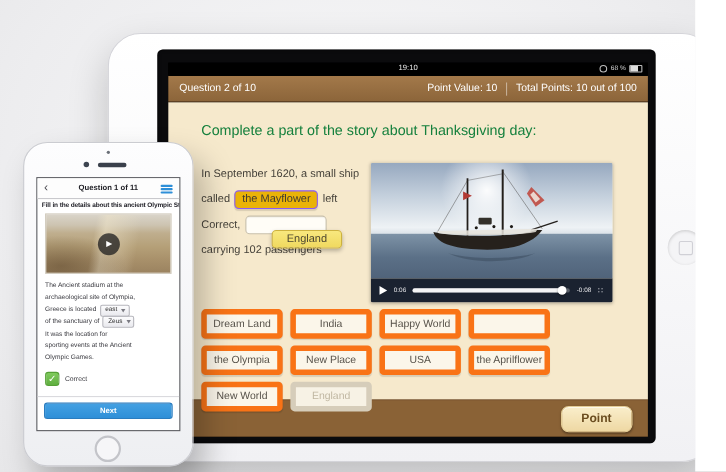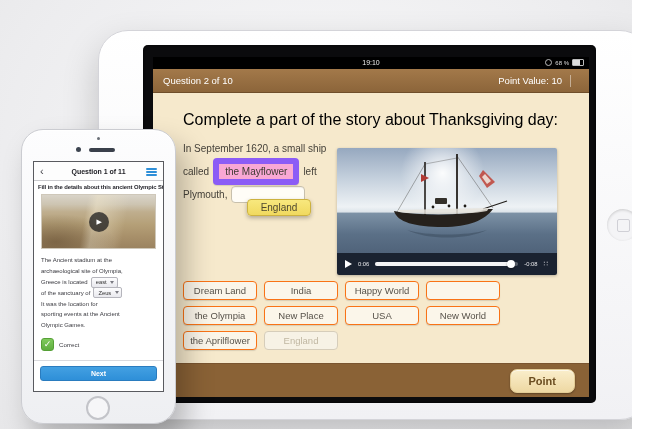--- a/index.html
+++ b/index.html
@@ -27,24 +27,24 @@
   .app-header{height:23px;flex:0 0 23px;background:linear-gradient(180deg,#a3794a,#8c653a);
     color:#fff;display:flex;align-items:center;justify-content:space-between;padding:0 10px;
     font-size:9.5px;border-bottom:1px solid #6f4e2a;}
   .hdr-right{display:flex;align-items:flex-start;}
   .hdr-divider{width:1px;height:12px;background:rgba(255,255,255,.45);margin:0 8px;}
   .app-content{flex:1 1 auto;background:var(--content-cream,#f6e9cc);position:relative;}
   .app-footer{height:33px;flex:0 0 33px;background:var(--footer-brown,#8a6236);
     display:flex;align-items:center;justify-content:flex-end;padding-right:14px;
     border-top:1px solid #7a5530;}
 
-  .q-title{position:absolute;left:30px;top:18px;font-size:16px;color:#000000;}
-  .story{position:absolute;left:30px;top:44px;width:158px;font-size:10px;color:#46423a;}
+  .q-title{position:absolute;left:30px;top:18px;font-size:13px;color:#15803d;}
+  .story{position:absolute;left:30px;top:54px;width:158px;font-size:10px;color:#46423a;}
   .srow{height:23px;display:flex;align-items:center;gap:4px;white-space:nowrap;}
-  .fillbox{display:inline-block;background:#f9a8d4;border:6px solid #8b5cf6;border-radius:4px;
+  .fillbox{display:inline-block;background:#eab308;border:1px solid #8b5cf6;border-radius:4px;
     padding:2px 6px;font-size:10px;color:#3e3a32;box-shadow:0 1px 1px rgba(0,0,0,.12);}
   .blankbox{display:inline-block;width:72px;height:15px;background:#fffdf7;
     border:1px solid #c8c0ac;border-radius:4px;box-shadow:inset 0 1px 1px rgba(0,0,0,.06);}
   .drag-tile{position:absolute;left:64px;top:62px;width:62px;height:15px;line-height:15px;
     text-align:center;font-size:10px;color:#4e4830;
     background:linear-gradient(180deg,var(--drag-yellow,#f8e87e),#f0d95f);
     border:1px solid #cdb23f;border-radius:4px;box-shadow:0 2px 4px rgba(0,0,0,.28);}
 
   .video{position:absolute;left:184px;top:55px;width:220px;height:127px;border-radius:2px;
     overflow:hidden;box-shadow:0 1px 3px rgba(0,0,0,.25);}
@@ -60,21 +60,21 @@
   .vc-time{font-size:5.8px;color:#e9e9ec;}
   .vc-track{flex:1;height:4px;background:rgba(255,255,255,.28);border-radius:2px;position:relative;}
   .vc-fill{position:absolute;left:0;top:0;bottom:0;width:94%;background:#f4f4f5;border-radius:2px;}
   .vc-knob{position:absolute;left:92%;top:-2px;width:8px;height:8px;border-radius:50%;
     background:#fff;box-shadow:0 1px 2px rgba(0,0,0,.4);}
   .vc-opts{font-size:7px;color:#e9e9ec;letter-spacing:1px;}
 
   .options{position:absolute;left:30px;top:188px;display:grid;
     grid-template-columns:repeat(4,74px);gap:6px 7px;}
   .tile{height:17px;line-height:17px;text-align:center;font-size:9.5px;color:#57524a;
-    background:var(--tile-bg,#fbf6ea);border:1px solid #f97316;border-radius:4px;
+    background:var(--tile-bg,#fbf6ea);border:5px solid #f97316;border-radius:4px;
     box-shadow:0 1px 1px rgba(0,0,0,.12);overflow:hidden;}
   .tile.used{color:#c0b7a2;background:#f7f2e5;border-color:#d6cdba;box-shadow:none;}
 
   .submit{font-family:"Liberation Sans",sans-serif;font-size:11px;font-weight:bold;color:#6b4d20;
     background:linear-gradient(180deg,#faeecb,#eed8a3);border:1px solid #e3cc96;border-radius:7px;
     padding:5px 18px;box-shadow:0 1px 2px rgba(0,0,0,.35), inset 0 1px 0 rgba(255,255,255,.6);}
 
   .home-btn{position:absolute;left:508px;top:178px;width:32px;height:32px;border-radius:50%;
     background:#f4f4f6;box-shadow:inset 0 1px 3px rgba(0,0,0,.18);}
   .home-btn i{position:absolute;left:10px;top:10px;width:11px;height:11px;border:1px solid #d0d0d6;
@@ -143,38 +143,42 @@
                 <i></i>
               </span>
           </span>
         </div>
 
         <div class="app-header">
           <span>Question 2 of 10</span>
           <span class="hdr-right">
             <span>Point Value: 10</span>
             <span class="hdr-divider"></span>
+            <span>Total Points: 10 out of 100</span>
           </span>
         </div>
 
         <div class="app-content">
           <div class="q-title">Complete a part of the story about Thanksgiving day:</div>
 
           <div class="story">
             <div class="srow">
               <span>In September 1620, a small ship</span>
             </div>
             <div class="srow">
               <span>called</span>
               <span class="fillbox">the Mayflower</span>
               <span>left</span>
             </div>
             <div class="srow">
-              <span>Plymouth,</span>
+              <span>Correct,</span>
               <span class="blankbox"></span>
+            </div>
+            <div class="srow">
+              <span>carrying 102 passengers</span>
             </div>
             <div class="drag-tile">England</div>
           </div>
 
           <div class="video">
             <div class="vid-visual">
               <svg width="220" height="105" viewBox="0 0 220 105">
                 <line x1="88" y1="14" x2="88" y2="68" stroke="#231f1b" stroke-width="1.6"></line>
                 <line x1="120" y1="6" x2="120" y2="68" stroke="#231f1b" stroke-width="1.8"></line>
                 <line x1="88" y1="16" x2="60" y2="64" stroke="#2c2823" stroke-width="0.6" opacity="0.6"></line>
@@ -206,22 +210,22 @@
           </div>
 
           <div class="options">
             <div class="tile">Dream Land</div>
             <div class="tile">India</div>
             <div class="tile">Happy World</div>
             <div class="tile"></div>
             <div class="tile">the Olympia</div>
             <div class="tile">New Place</div>
             <div class="tile">USA</div>
+            <div class="tile">the Aprilflower</div>
             <div class="tile">New World</div>
-            <div class="tile">the Aprilflower</div>
             <div class="tile used">England</div>
           </div>
         </div>
 
         <div class="app-footer">
           <button class="submit">Point</button>
         </div>
 
       </div>
     </div>

